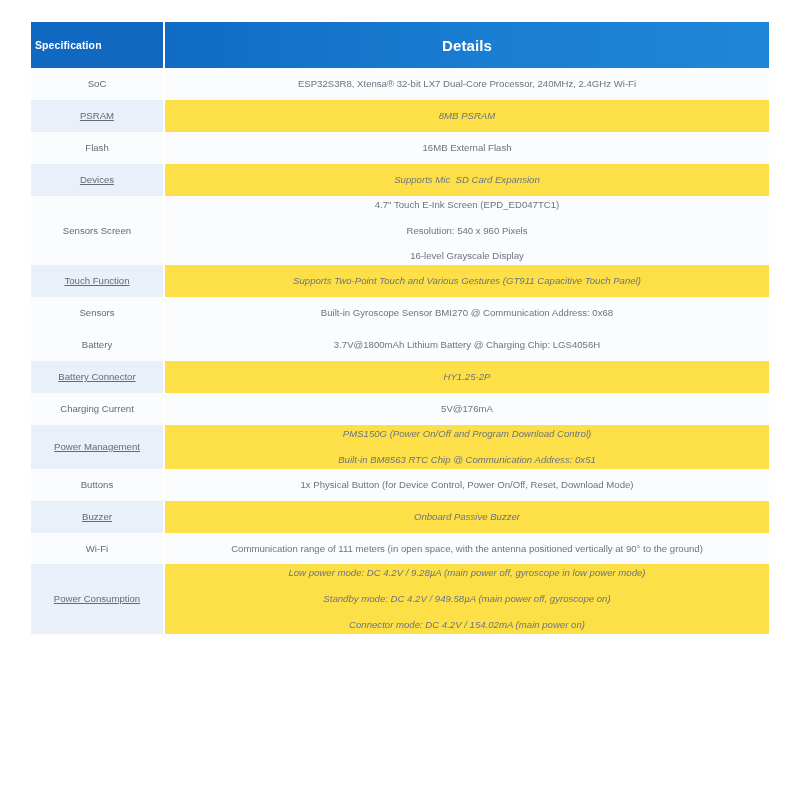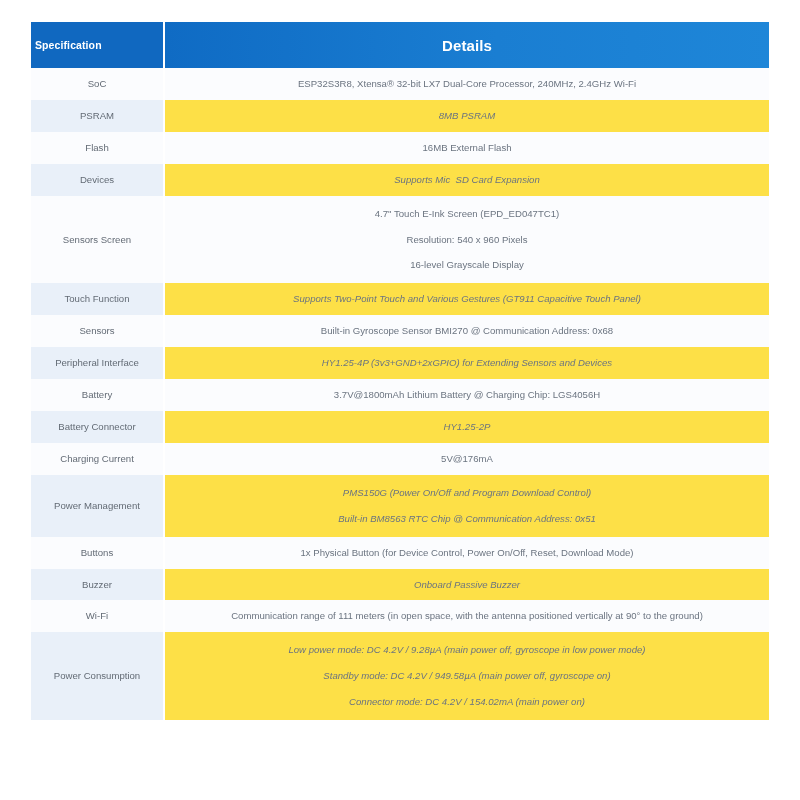--- a/index.html
+++ b/index.html
@@ -61,28 +61,28 @@
   .gap-cell {
     width: 2px;
     background: #ffffff !important;
     padding: 0;
   }
   .details-cell {
     text-align: center;
     vertical-align: middle;
     font-size: 9.6px;
     color: #6b7480;
-    padding: 9px 10px;
+    padding: 0 10px;
     line-height: 1.45;
   }
 
   
   tr.tint-a .spec-cell   { background: #fbfcfe; }
   tr.tint-a .details-cell{ background: #fbfcfe; }
-  tr.tint-b .spec-cell   { background: #e9f0f9; }
+  tr.tint-b .spec-cell   { background: #e9f0f9; text-decoration: underline; }
   tr.tint-b .details-cell{ background: #fde047; font-style: italic; }
 
   .multi-line > div { padding: 6px 0; }
   .multi-line > div:first-child { padding-top: 2px; }
   .multi-line > div:last-child  { padding-bottom: 2px; }
 </style>
 </head>
 <body>
 
 <table id="spec-table">
@@ -126,25 +126,20 @@
       <tr class="tint-b">
         <td class="spec-cell">Touch Function</td>
         <td class="gap-cell"></td>
         <td class="details-cell">Supports Two-Point Touch and Various Gestures (GT911 Capacitive Touch Panel)</td>
       </tr>
       <tr class="tint-a">
         <td class="spec-cell">Sensors</td>
         <td class="gap-cell"></td>
         <td class="details-cell">Built-in Gyroscope Sensor BMI270 @ Communication Address: 0x68</td>
       </tr>
-      <tr class="tint-b">
-        <td class="spec-cell">Peripheral Interface</td>
-        <td class="gap-cell"></td>
-        <td class="details-cell">HY1.25-4P (3v3+GND+2xGPIO) for Extending Sensors and Devices</td>
-      </tr>
       <tr class="tint-a">
         <td class="spec-cell">Battery</td>
         <td class="gap-cell"></td>
         <td class="details-cell">3.7V@1800mAh Lithium Battery @ Charging Chip: LGS4056H</td>
       </tr>
       <tr class="tint-b">
         <td class="spec-cell">Battery Connector</td>
         <td class="gap-cell"></td>
         <td class="details-cell">HY1.25-2P</td>
       </tr>

